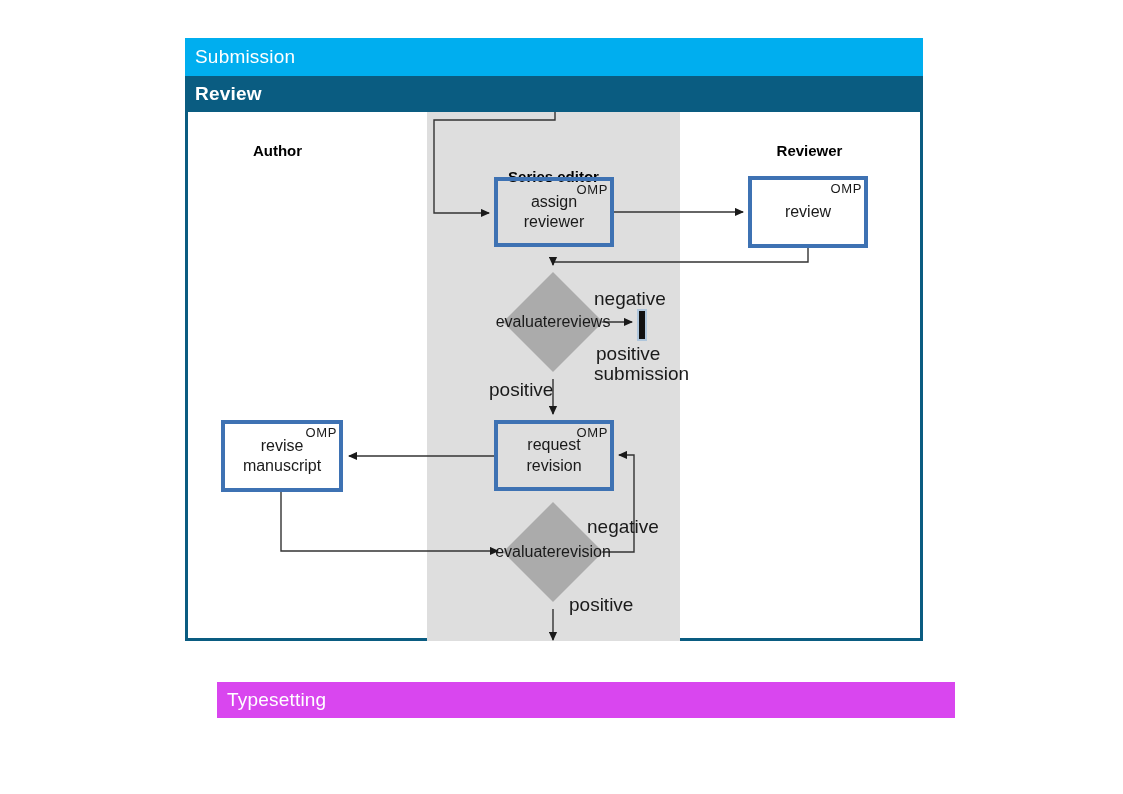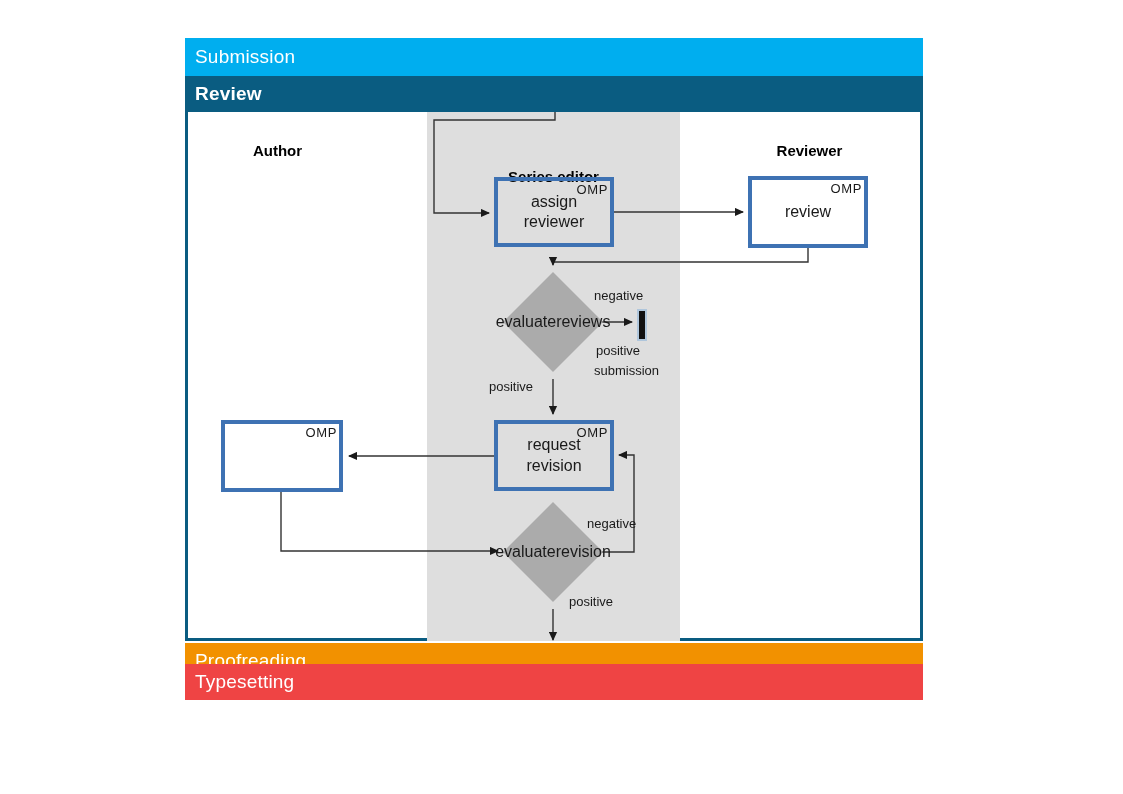--- a/index.html
+++ b/index.html
@@ -48,23 +48,24 @@
     height: 36px;
     background: #0A5C81;
   }
   #band-review .band-label { font-weight: bold; }
   #band-proofreading {
     top: 643px;
     height: 36px;
     background: #F29100;
   }
   #band-typesetting {
-    top: 664px;
+    top: 682px;
     height: 36px;
-    background: #ef4444;
+    background: #d946ef;
+    margin-left: 32px;
   }
 
   
   #review-canvas {
     position: absolute;
     left: 185px;
     top: 112px;
     width: 738px;
     height: 529px;
     background: #ffffff;
@@ -162,21 +163,21 @@
     width: 10px;
     height: 32px;
     background: #111111;
     border: 2px solid #AFC6DC;
     box-sizing: border-box;
   }
 
   
   .edge-label {
     position: absolute;
-    font-size: 13px;
+    font-size: 19px;
     color: #1a1a1a;
     white-space: nowrap;
   }
   #lbl-negative-1 { left: 594px; top: 288px; }
   #lbl-decline-1  { left: 596px; top: 343px; }
   #lbl-decline-2  { left: 594px; top: 363px; }
   #lbl-positive-1 { left: 489px; top: 379px; }
   #lbl-negative-2 { left: 587px; top: 516px; }
   #lbl-positive-2 { left: 569px; top: 594px; }
 
@@ -199,23 +200,20 @@
   </div>
 
   <div class="band" id="band-review">
     <span class="band-label">Review</span>
   </div>
 
   <div id="review-canvas">
     <div id="lane-editor-bg"></div>
   </div>
 
-  <div class="band" id="band-proofreading">
-    <span class="band-label">Proofreading</span>
-  </div>
 
   <div class="band" id="band-typesetting">
     <span class="band-label">Typesetting</span>
   </div>
 
   <div class="lane-title" id="lane-title-author">Author</div>
   <div class="lane-title" id="lane-title-editor">Series editor</div>
   <div class="lane-title" id="lane-title-reviewer">Reviewer</div>
 
   <svg id="edges" viewBox="0 0 1123 794">
@@ -263,20 +261,24 @@
     </span>
   </div>
 
   <div class="node-box white-box" id="box-review">
     <span class="omp-tag">OMP</span>
     <span class="node-label">review</span>
   </div>
 
   <div class="node-box white-box" id="box-revise-ms">
     <span class="omp-tag">OMP</span>
+    <span class="node-label">
+      <span>revise</span><br>
+      <span>manuscript</span>
+    </span>
   </div>
 
   <div class="node-box transparent-box" id="box-request-revision">
     <span class="omp-tag">OMP</span>
     <span class="node-label">
       <span>request</span><br>
       <span>revision</span>
     </span>
   </div>
 

